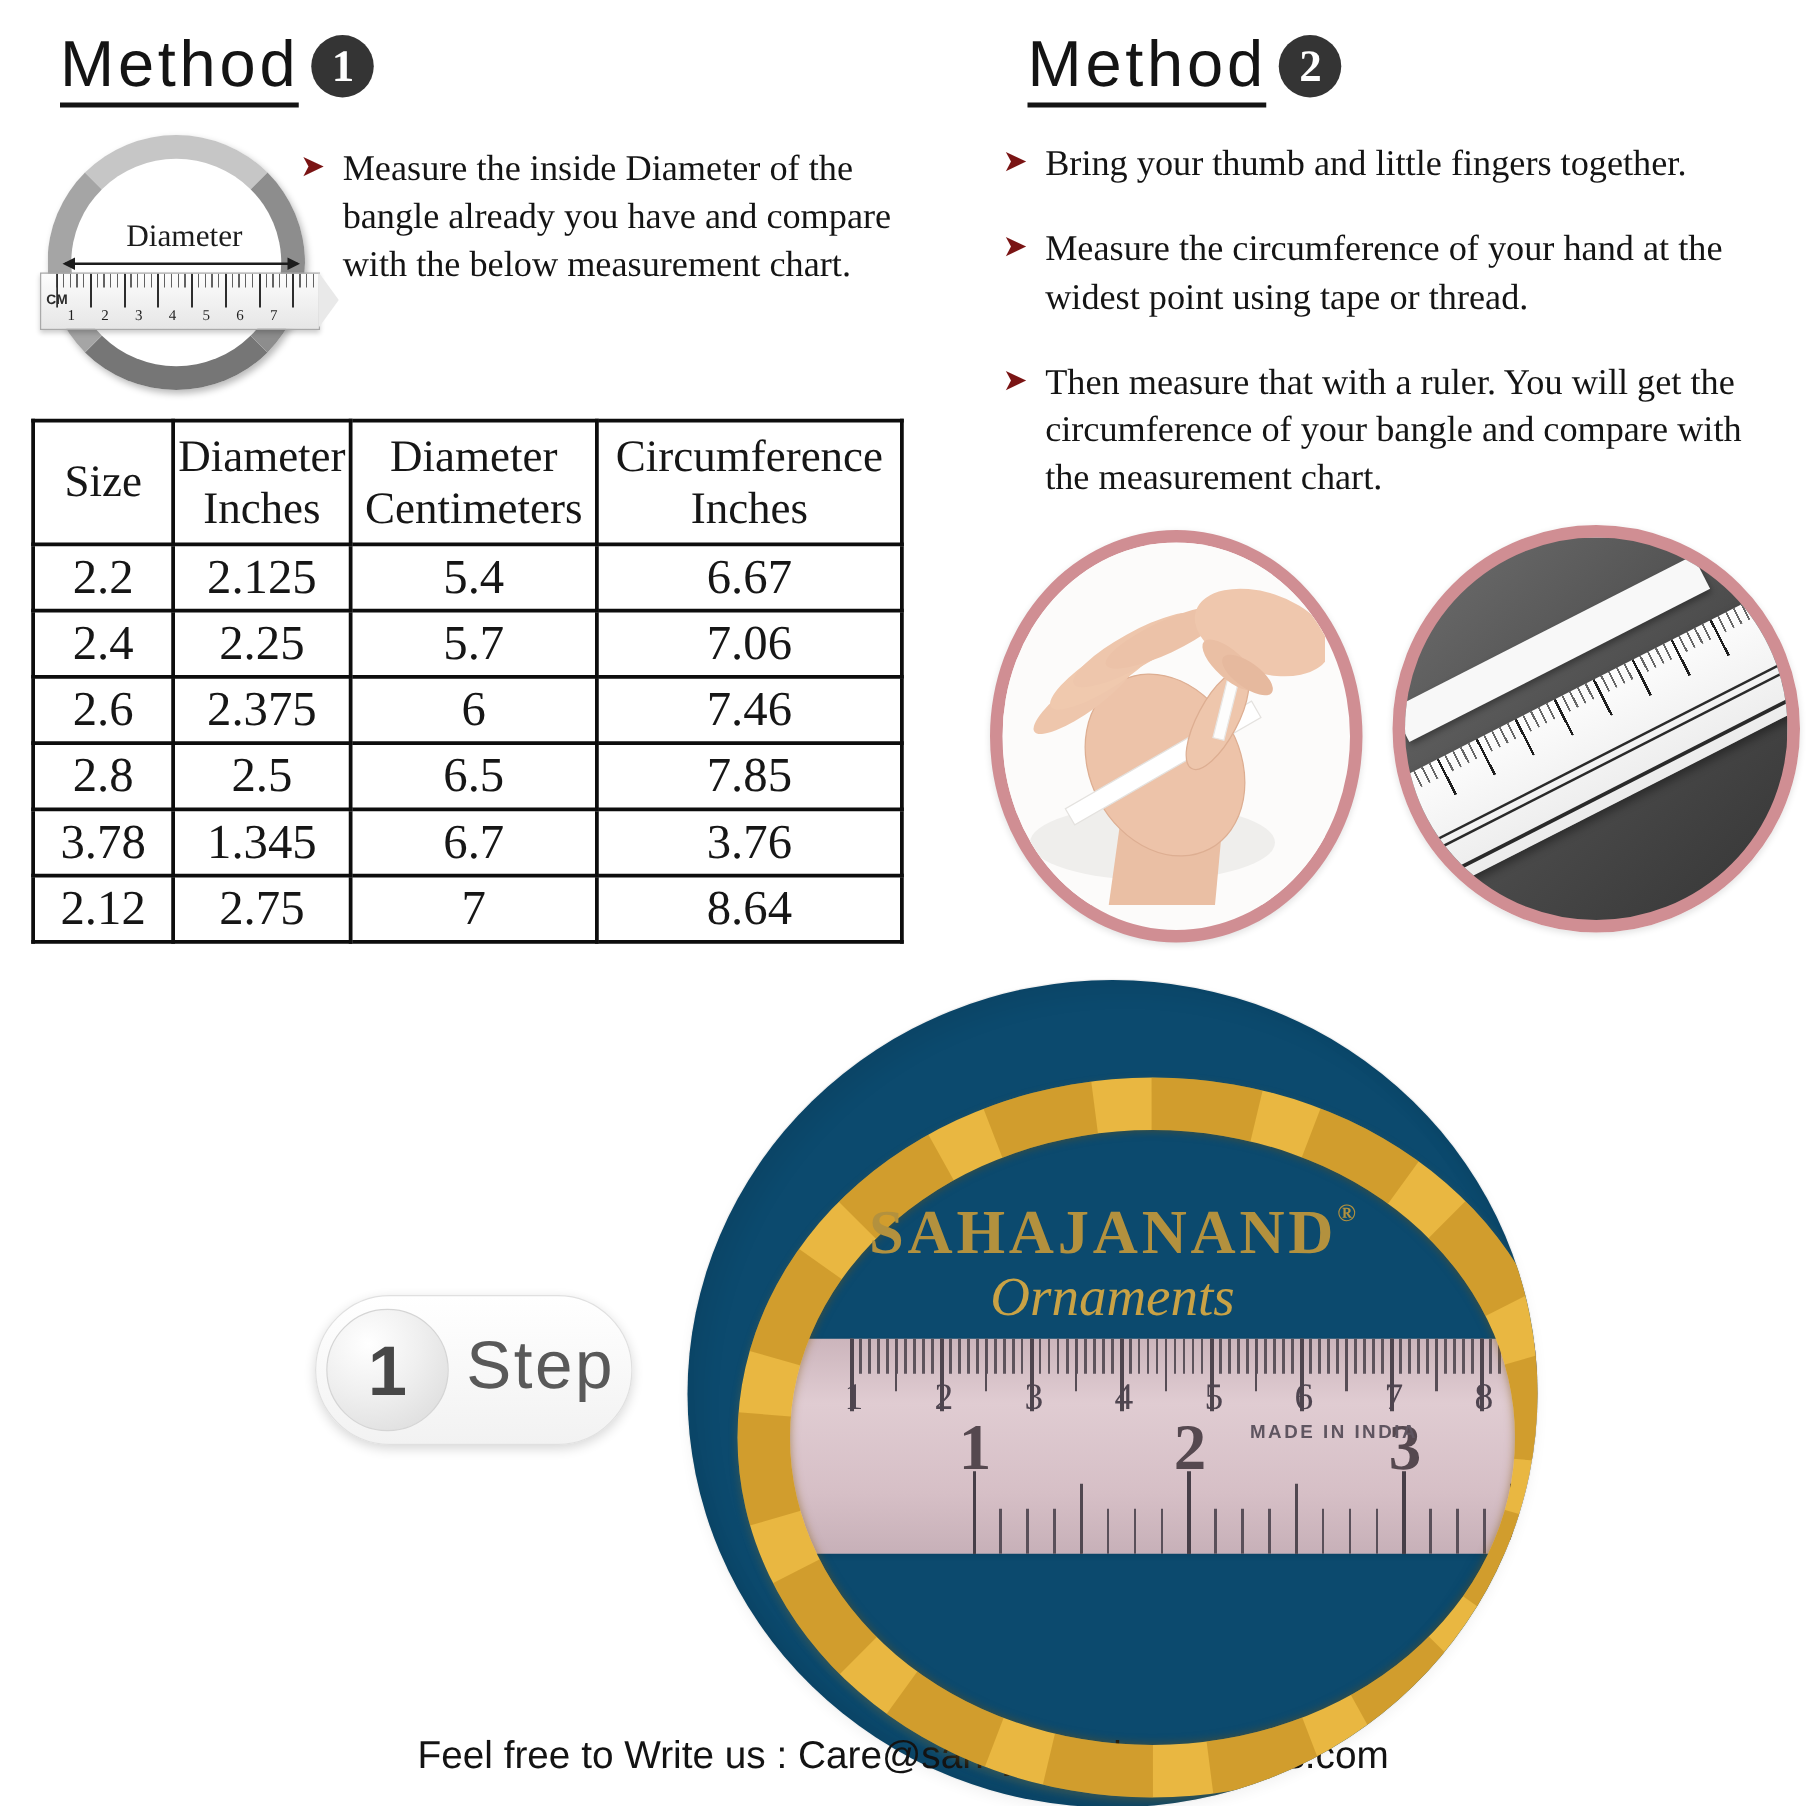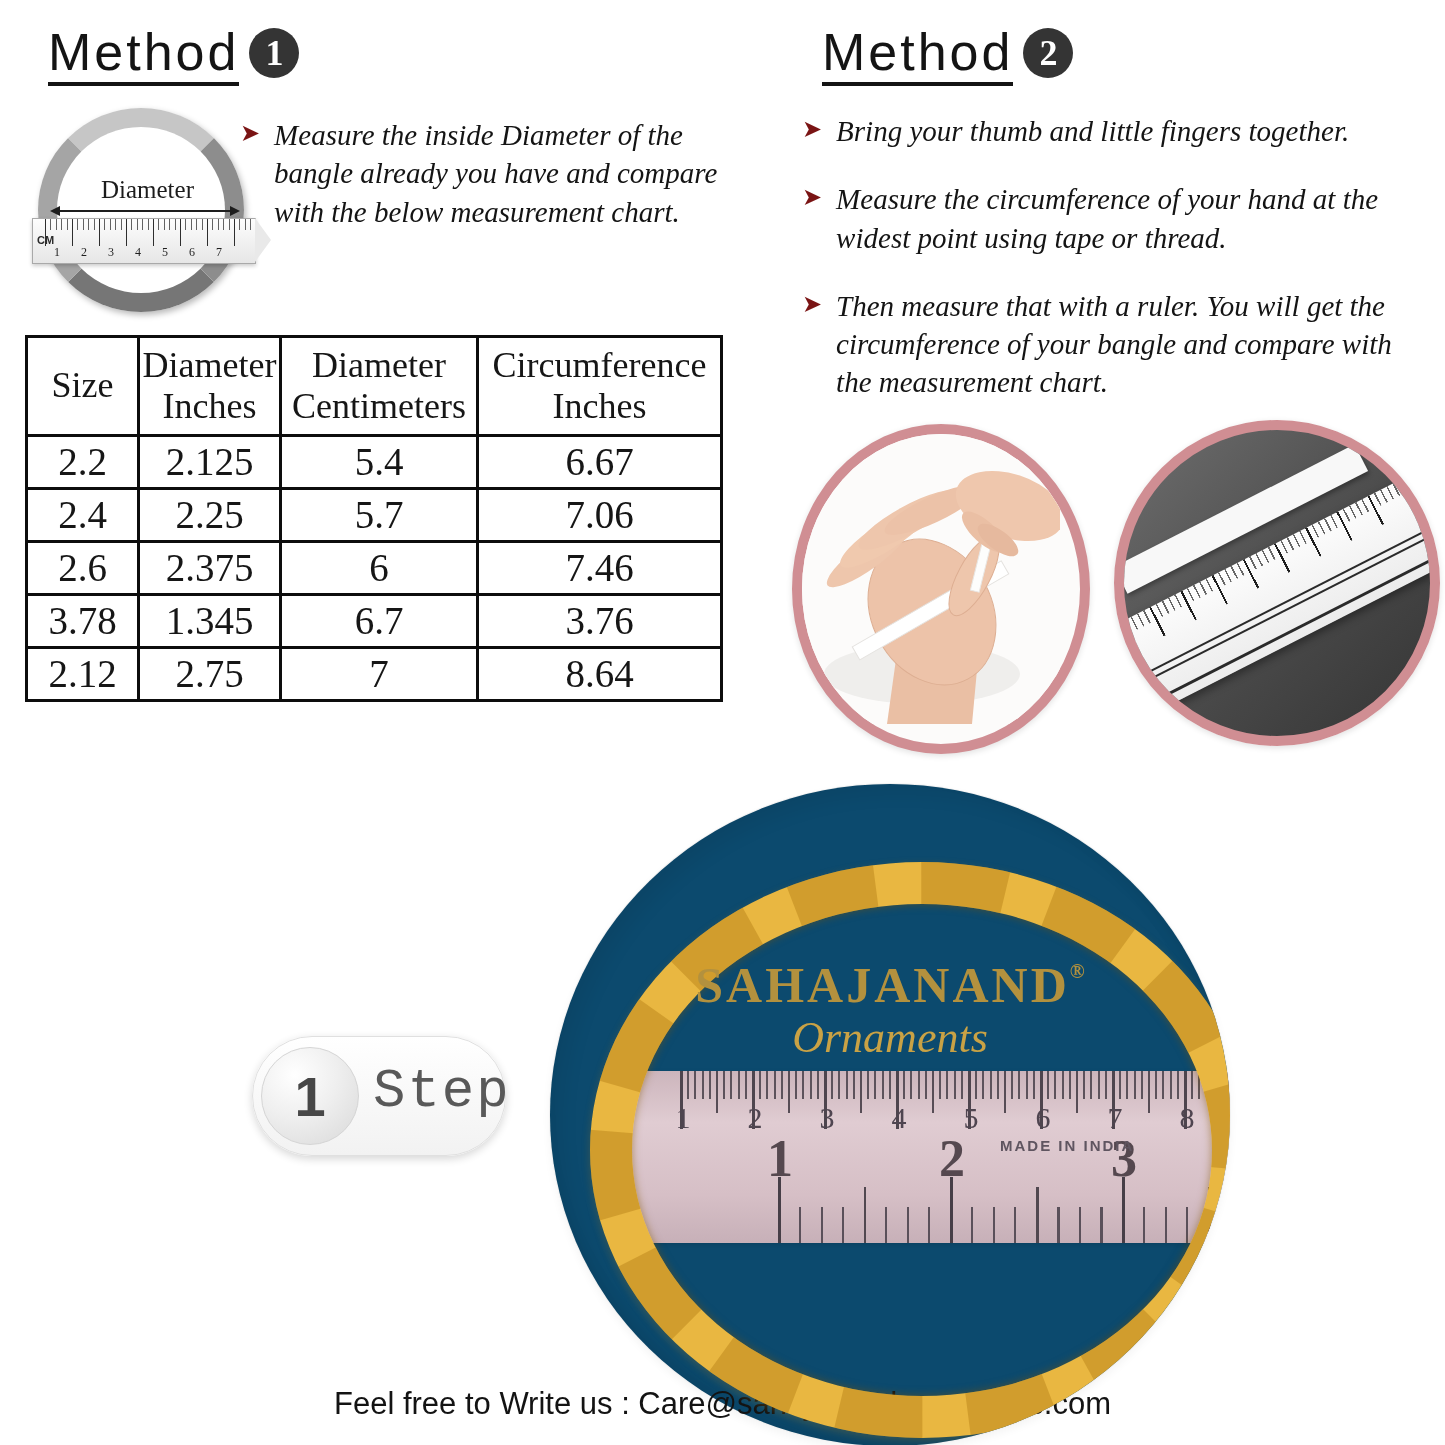--- a/index.html
+++ b/index.html
@@ -43,21 +43,21 @@
     border-left:16px solid #e9e9e9;}
   .mini-unit{position:absolute;left:4px;bottom:17px;font-family:"Liberation Sans",sans-serif;
     font-size:11px;font-weight:bold;color:#2b2b2b;}
   .mini-num{position:absolute;bottom:3px;transform:translateX(-50%);
     font-size:12px;color:#1f1f1f;}
 
   
   .bullet-row{display:flex;align-items:flex-start;}
   .bullet-glyph{font-family:"DejaVu Sans",sans-serif;font-size:24px;color:#7a1414;
     margin-right:14px;margin-top:5px;line-height:1;}
-  .bullet-text{font-size:29px;line-height:1.32;color:#141414;font-style:italic;}
+  .bullet-text{font-size:29px;line-height:1.32;color:#141414;}
   #m1-instruction{position:absolute;left:240px;top:116px;width:515px;}
   #m2-bullets{position:absolute;left:802px;top:112px;width:630px;}
   #m2-bullets .bullet-row{margin-bottom:30px;}
 
   
   #size-table{position:absolute;left:25px;top:335px;border-collapse:collapse;}
   #size-table th,#size-table td{border:3px solid #0d0d0d;text-align:center;
     vertical-align:middle;padding:0;}
   #size-table th{font-weight:normal;font-size:36px;line-height:1.15;
     white-space:pre-line;height:96px;}
@@ -86,21 +86,21 @@
 
   
   #step-badge{position:absolute;left:252px;top:1036px;width:252px;height:118px;
     border-radius:62px;background:linear-gradient(#ffffff,#f2f2f2);
     border:1px solid #e0e0e0;box-shadow:0 3px 9px rgba(0,0,0,.16);}
   .step-circle{position:absolute;left:8px;top:10px;width:96px;height:96px;border-radius:50%;
     background:radial-gradient(circle at 34% 28%,#ffffff 0%,#efefef 45%,#d8d8d8 100%);
     border:1px solid #d5d5d5;display:flex;align-items:center;justify-content:center;
     font-family:"Liberation Sans",sans-serif;font-size:56px;font-weight:bold;color:#474747;}
   .step-label{position:absolute;left:120px;top:24px;
-    font-family:Liberation Mono, monospace;font-size:54px;color:#595959;letter-spacing:2px;}
+    font-family:Liberation Sans, sans-serif;font-size:54px;color:#595959;letter-spacing:2px;}
 
   
   #measure-circle{position:absolute;left:550px;top:784px;width:680px;height:662px;
     border-radius:50%;background:#0c4a6e;overflow:hidden;
     box-shadow:inset 10px 8px 20px rgba(0,0,0,.07), inset -8px -12px 18px rgba(0,0,0,.06),
       0 0 0 1px #f1f1f1, 0 4px 10px rgba(0,0,0,.05);}
   #brand-logo{position:absolute;left:0;right:0;top:176px;text-align:center;z-index:5;}
   .brand-name{font-size:50px;font-weight:bold;letter-spacing:3px;color:#b3913e;line-height:1;}
   .brand-reg{font-size:20px;vertical-align:top;color:#b3913e;font-weight:bold;}
   .brand-sub{font-style:italic;font-size:44px;color:#c9a245;margin-top:6px;line-height:1;}
@@ -190,20 +190,26 @@
     <td>5.7</td>
     <td>7.06</td>
   </tr>
   <tr>
     <td>2.6</td>
     <td>2.375</td>
     <td>6</td>
     <td>7.46</td>
   </tr>
   <tr>
+    <td>2.8</td>
+    <td>2.5</td>
+    <td>6.5</td>
+    <td>7.85</td>
+  </tr>
+  <tr>
     <td>3.78</td>
     <td>1.345</td>
     <td>6.7</td>
     <td>3.76</td>
   </tr>
   <tr>
     <td>2.12</td>
     <td>2.75</td>
     <td>7</td>
     <td>8.64</td>

